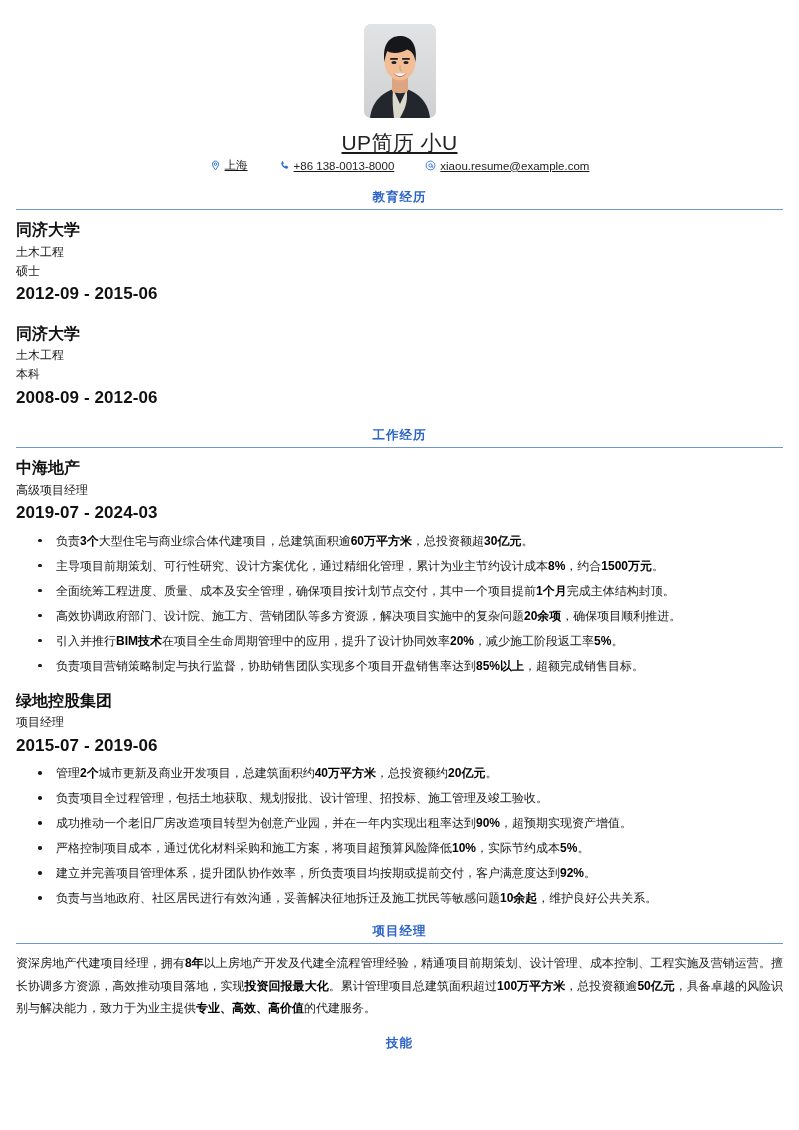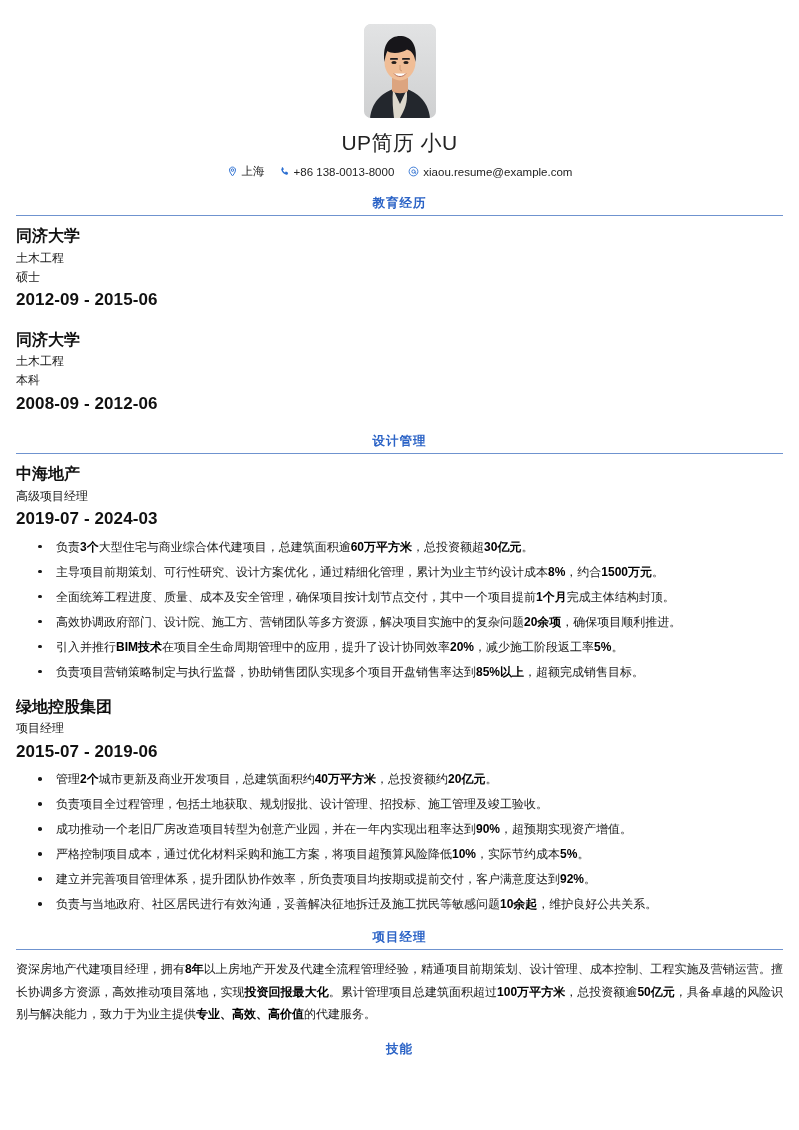--- a/index.html
+++ b/index.html
@@ -21,20 +21,21 @@
     padding: 22px 16px 0 16px;
     background: #ffffff;
     position: relative;
     overflow: hidden;
   }
 
   
   .header {
     text-align: center;
     padding-top: 2px;
+    text-decoration: underline;
   }
   .avatar-wrap {
     display: flex;
     justify-content: center;
   }
   .avatar {
     width: 72px;
     height: 94px;
     border-radius: 7px;
     overflow: hidden;
@@ -46,25 +47,25 @@
 
   .name {
     font-size: 21px;
     font-weight: 400;
     color: #222222;
     margin-top: 12px;
     letter-spacing: 0.4px;
     line-height: 1.2;
   }
   .contacts {
-    margin-top: 9px;
+    margin-top: 3px;
     display: flex;
     justify-content: center;
     align-items: center;
-    gap: 14px;
+    gap: 31px;
     font-size: 11.5px;
     color: #222222;
   }
   .contact-item {
     display: inline-flex;
     align-items: center;
     gap: 4px;
     white-space: nowrap;
   }
   .contact-icon {
@@ -250,21 +251,21 @@
 
     <div class="entry">
       <div class="entry-org">同济大学</div>
       <div class="entry-role">土木工程</div>
       <div class="entry-role">本科</div>
       <div class="entry-date">2008-09 - 2012-06</div>
     </div>
   </div>
 
   <div class="section">
-    <div class="section-title">设计管理</div>
+    <div class="section-title">工作经历</div>
     <div class="section-rule"></div>
 
     <div class="entry">
       <div class="entry-org">中海地产</div>
       <div class="entry-role">高级项目经理</div>
       <div class="entry-date">2019-07 - 2024-03</div>
       <ul class="bullets">
         <li>负责<b>3个</b>大型住宅与商业综合体代建项目，总建筑面积逾<b>60万平方米</b>，总投资额超<b>30亿元</b>。</li>
         <li>主导项目前期策划、可行性研究、设计方案优化，通过精细化管理，累计为业主节约设计成本<b>8%</b>，约合<b>1500万元</b>。</li>
         <li>全面统筹工程进度、质量、成本及安全管理，确保项目按计划节点交付，其中一个项目提前<b>1个月</b>完成主体结构封顶。</li>

